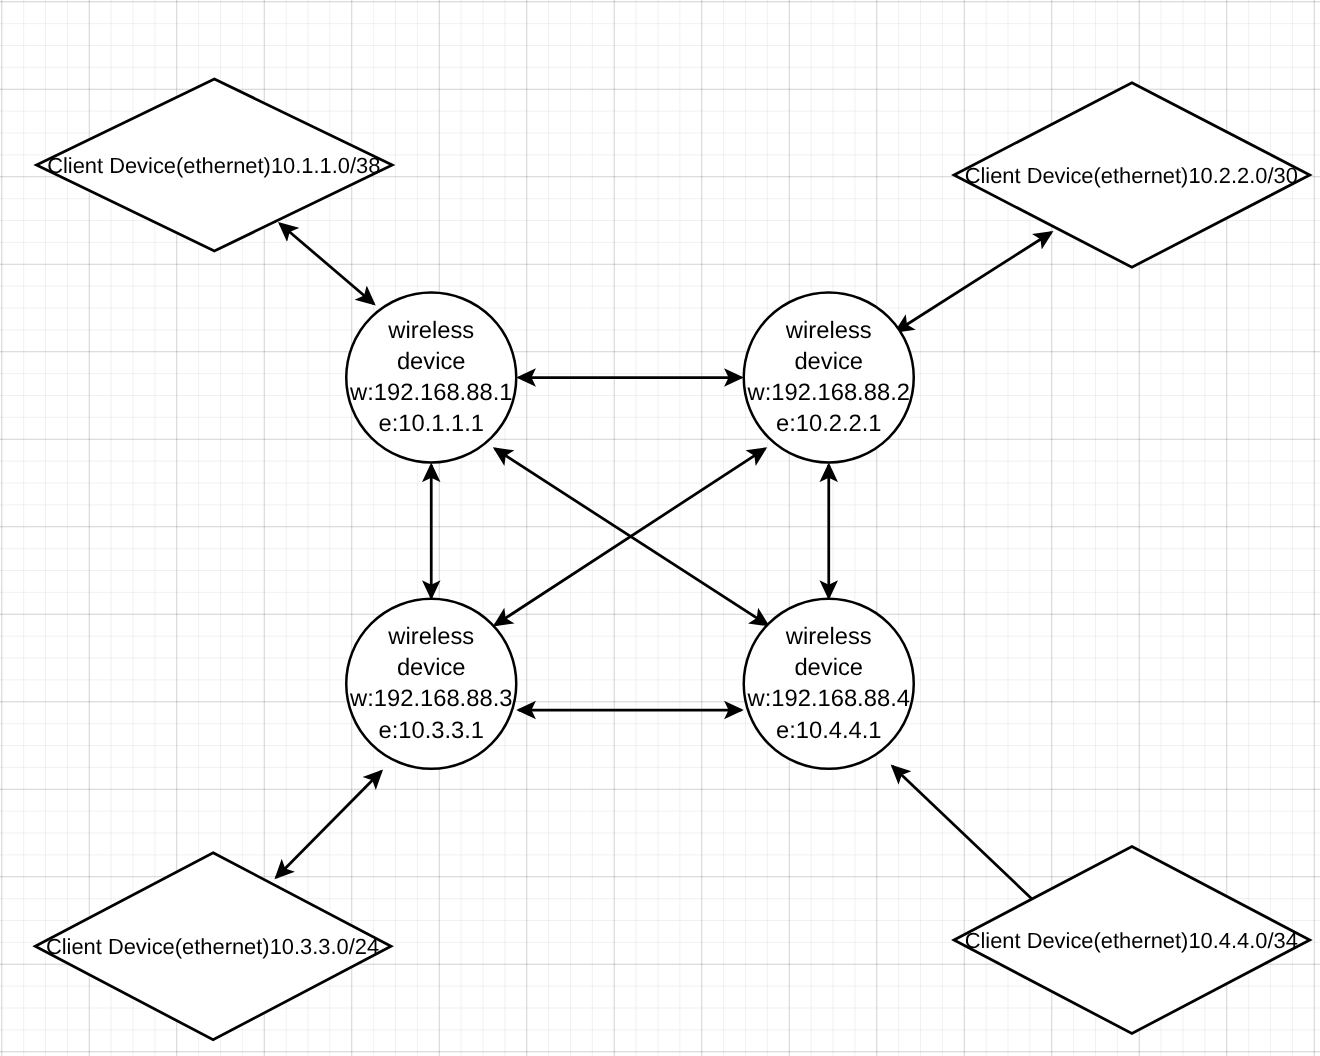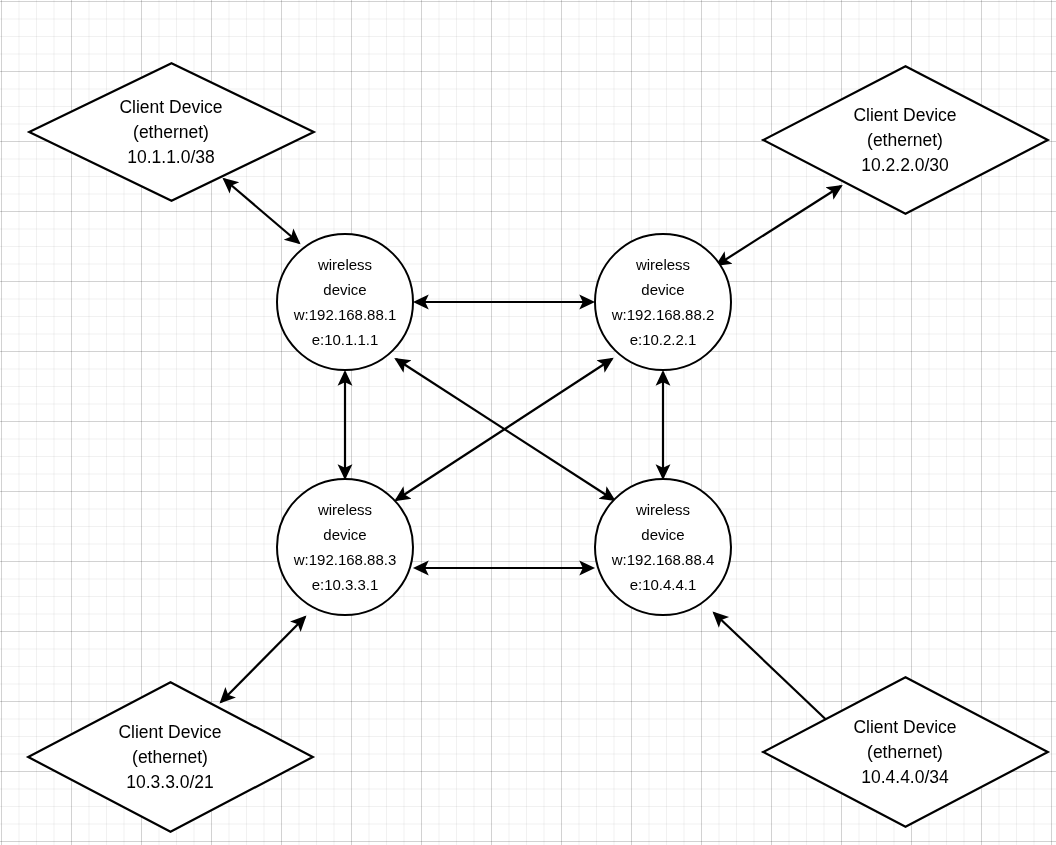--- a/index.html
+++ b/index.html
@@ -46,21 +46,21 @@
     text-align: center;
     color: #000000;
     z-index: 3;
   }
   .circle-node {
     border: 2px solid #000000;
     border-radius: 50%;
     background: #ffffff;
     width: 140px;
     height: 140px;
-    font-size: 15px;
+    font-size: 19px;
     line-height: 25px;
   }
   .circle-node .line {
     white-space: nowrap;
   }
   .diamond-wrap {
     position: absolute;
     z-index: 3;
   }
   .diamond-wrap svg {
@@ -69,21 +69,21 @@
     top: 0;
     overflow: visible;
   }
   .diamond-label {
     position: absolute;
     left: 0;
     top: 0;
     width: 100%;
     height: 100%;
     display: flex;
-    flex-direction: column;
+    flex-direction: row;
     align-items: center;
     justify-content: center;
     text-align: center;
     font-size: 17.5px;
     line-height: 25px;
     color: #000000;
     pointer-events: none;
   }
 </style>
 </head>
@@ -164,21 +164,21 @@
     </div>
   </div>
 
   <div class="diamond-wrap" id="cd3" style="width: 287px; height: 152px; left: 26.5px; top: 681px;">
     <svg width="287" height="152" viewBox="0 0 287 152">
       <polygon class="diamond-poly" fill="#ffffff" stroke="#000000" stroke-width="2.2" points="143.5,1.2 285.8,76 143.5,150.8 1.2,76"></polygon>
     </svg>
     <div class="diamond-label">
       <span>Client Device</span>
       <span>(ethernet)</span>
-      <span>10.3.3.0/21</span>
+      <span>10.3.3.0/24</span>
     </div>
   </div>
 
   <div class="diamond-wrap" id="cd4" style="width: 287px; height: 152px; left: 761.5px; top: 676px;">
     <svg width="287" height="152" viewBox="0 0 287 152">
       <polygon class="diamond-poly" fill="#ffffff" stroke="#000000" stroke-width="2.2" points="143.5,1.2 285.8,76 143.5,150.8 1.2,76"></polygon>
     </svg>
     <div class="diamond-label">
       <span>Client Device</span>
       <span>(ethernet)</span>

